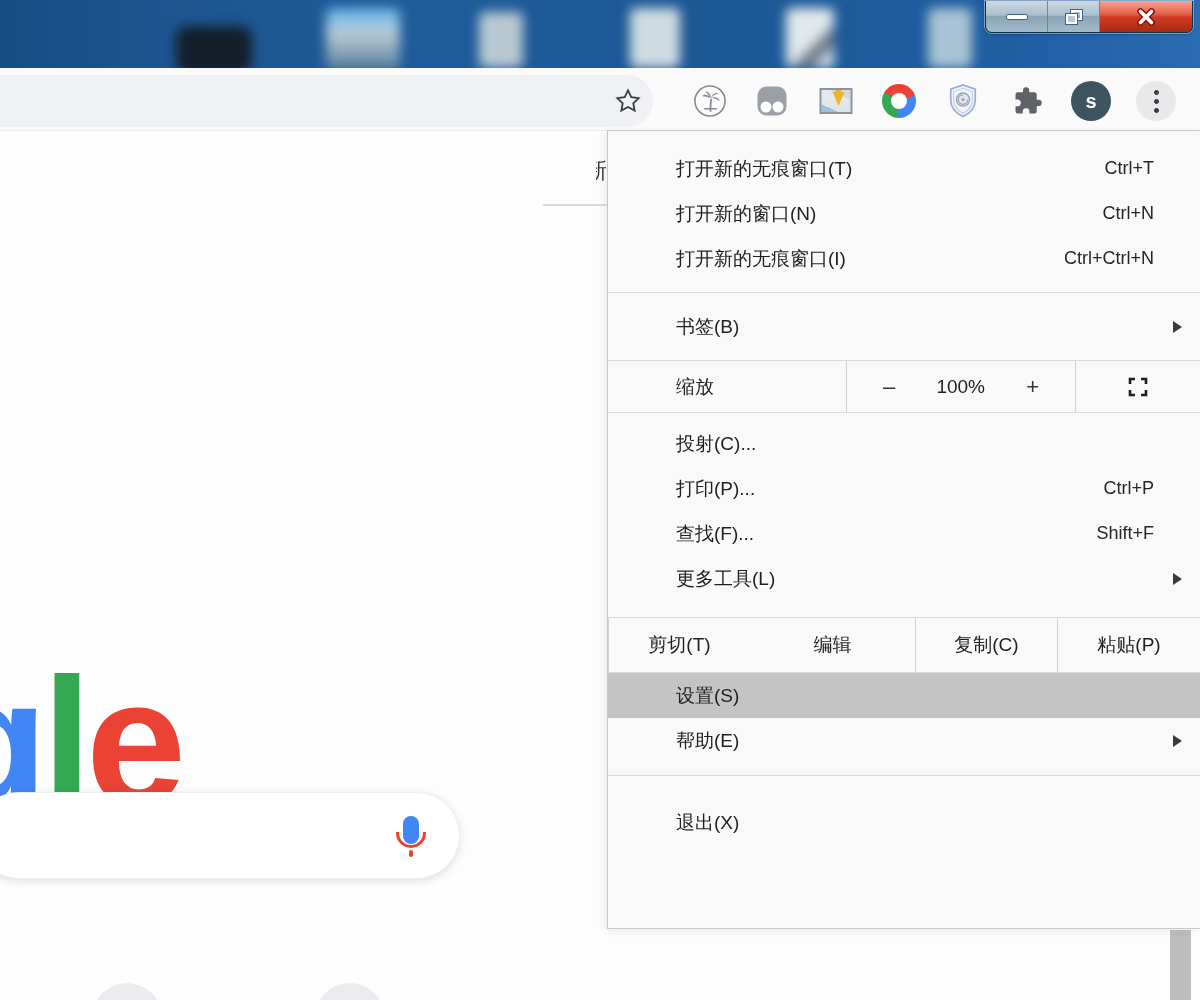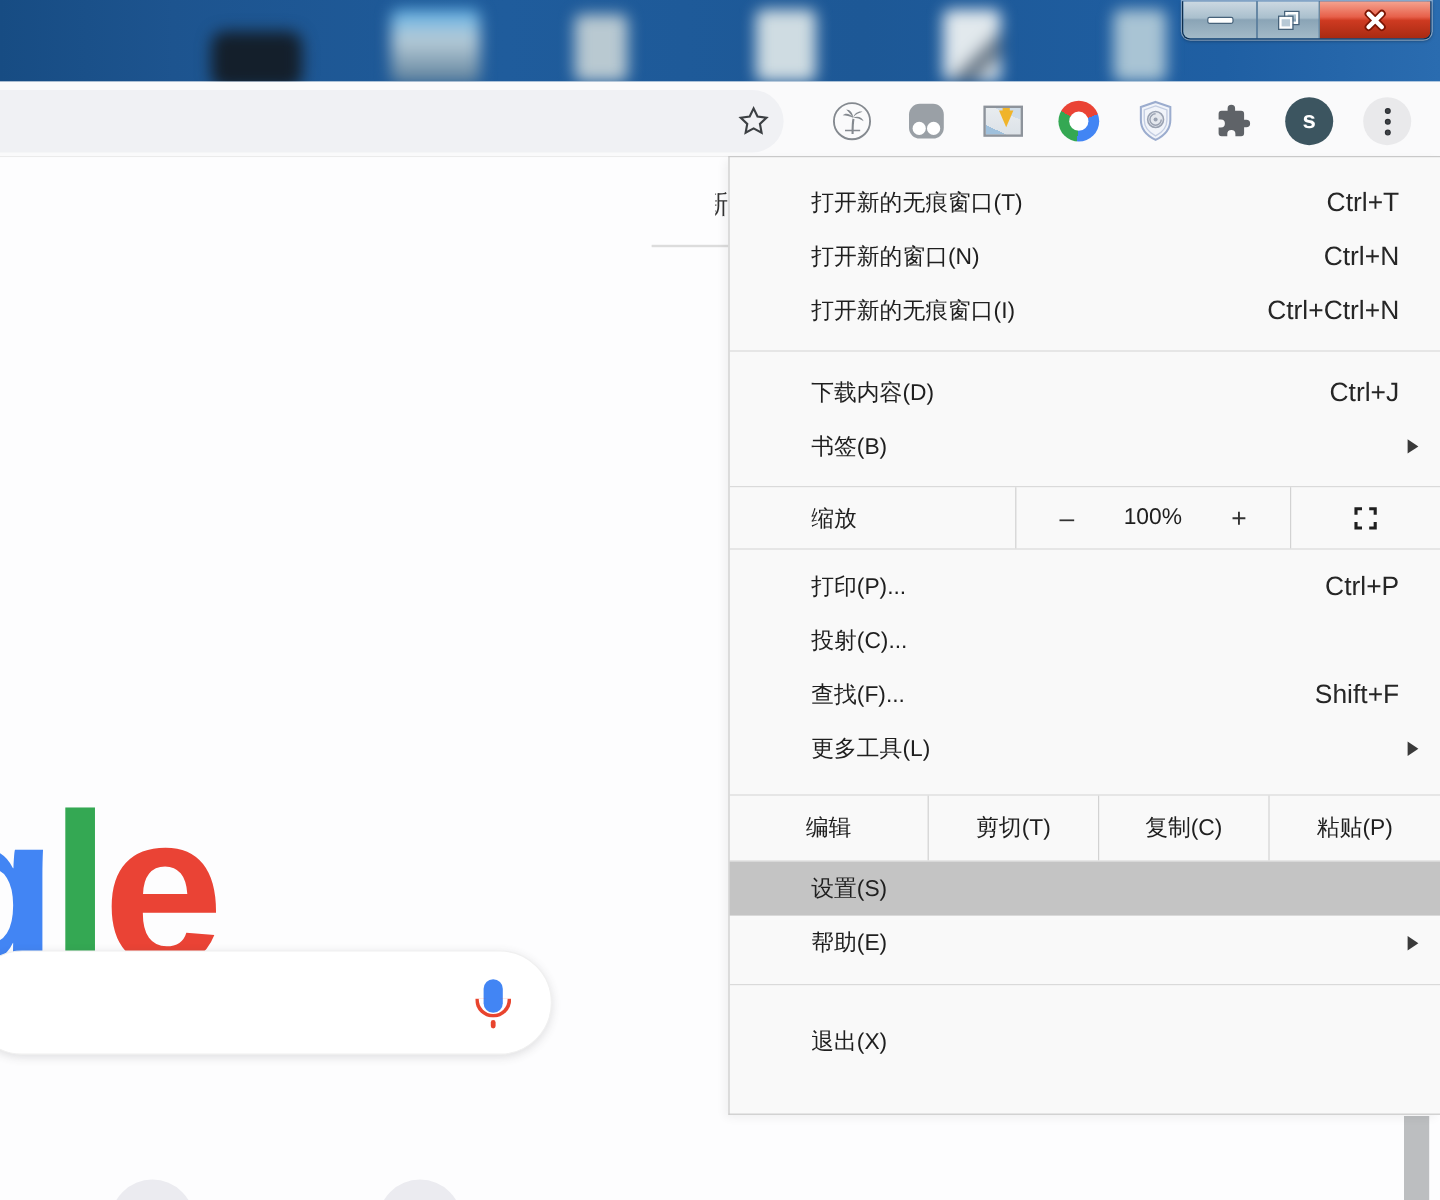--- a/index.html
+++ b/index.html
@@ -73,21 +73,21 @@
       direction:rtl; font-size:22px; color:#333; }
   .page-line { position:absolute; left:543px; top:73px; width:64px; height:2px; background:#dcdcdc; }
   .scrollbar { position:absolute; left:1170px; top:799px; width:21px; height:70px; background:#bcbec0; }
 
   
   .menu { position:absolute; left:607px; top:130px; width:593px; height:799px; background:#f9f9f9;
           border:1px solid #c9c9c9; border-right:none; padding-top:15px; z-index:5;
           font-size:19px; color:#1f1f1f; box-shadow:-3px 3px 8px rgba(0,0,0,.06); }
   .mi { height:45px; display:flex; align-items:center; padding-left:68px; }
   .mi.highlight { background:#c4c4c4; }
-  .mi-shortcut { margin-left:auto; margin-right:34px; font-size:22px; color:#262626; }
+  .mi-shortcut { margin-left:auto; margin-right:46px; font-size:18px; color:#262626; }
   .mi-arrow { margin-left:auto; margin-right:18px; width:0; height:0;
       border-left:9px solid #3a3a3a; border-top:6px solid transparent; border-bottom:6px solid transparent; }
   .sep { height:1px; background:#dadada; margin:11px 0; }
   .zoom-row { margin-top:11px; height:53px; border-top:1px solid #dadada; border-bottom:1px solid #dadada; display:flex; }
   .zr-label { width:238px; display:flex; align-items:center; padding-left:68px; }
   .zr-mid { width:230px; border-left:1px solid #d2d2d2; border-right:1px solid #d2d2d2;
             display:flex; align-items:center; justify-content:space-between; padding:0 36px; }
   .zr-minus, .zr-plus { font-size:22px; color:#333; cursor:default; }
   .zr-value { font-size:19px; color:#1f1f1f; }
   .zr-fs { flex:1; display:flex; align-items:center; justify-content:center; }
@@ -226,24 +226,20 @@
       <span class="mi-shortcut">Ctrl+N</span>
     </div>
     <div class="mi">
       <span>打开新的无痕窗口(I)</span>
       <span class="mi-shortcut">Ctrl+Ctrl+N</span>
     </div>
 
     <div class="sep"></div>
 
     <div class="mi">
-      <span>下载内容(D)</span>
-      <span class="mi-shortcut">Ctrl+J</span>
-    </div>
-    <div class="mi">
       <span>书签(B)</span>
       <span class="mi-arrow"></span>
     </div>
 
     <div class="zoom-row">
       <div class="zr-label">缩放</div>
       <div class="zr-mid">
         <span class="zr-minus">–</span>
         <span class="zr-value">100%</span>
         <span class="zr-plus">+</span>
@@ -251,38 +247,38 @@
       <div class="zr-fs">
         <svg width="24" height="24" viewBox="0 0 24 24" fill="none" stroke="#1f1f1f" stroke-width="2.6">
           <path d="M4 9V4h5 M15 4h5v5 M20 15v5h-5 M9 20H4v-5"></path>
         </svg>
       </div>
     </div>
 
     <div style="height:8px;"></div>
 
     <div class="mi">
+      <span>投射(C)...</span>
+    </div>
+    <div class="mi">
       <span>打印(P)...</span>
       <span class="mi-shortcut">Ctrl+P</span>
     </div>
     <div class="mi">
-      <span>投射(C)...</span>
-    </div>
-    <div class="mi">
       <span>查找(F)...</span>
       <span class="mi-shortcut">Shift+F</span>
     </div>
     <div class="mi">
       <span>更多工具(L)</span>
       <span class="mi-arrow"></span>
     </div>
 
     <div class="edit-row">
+      <div class="er-cell er-1">剪切(T)</div>
       <div class="er-cell er-0">编辑</div>
-      <div class="er-cell er-1">剪切(T)</div>
       <div class="er-cell er-2">复制(C)</div>
       <div class="er-cell er-3">粘贴(P)</div>
     </div>
 
     <div class="mi highlight">
       <span>设置(S)</span>
     </div>
     <div class="mi">
       <span>帮助(E)</span>
       <span class="mi-arrow"></span>

